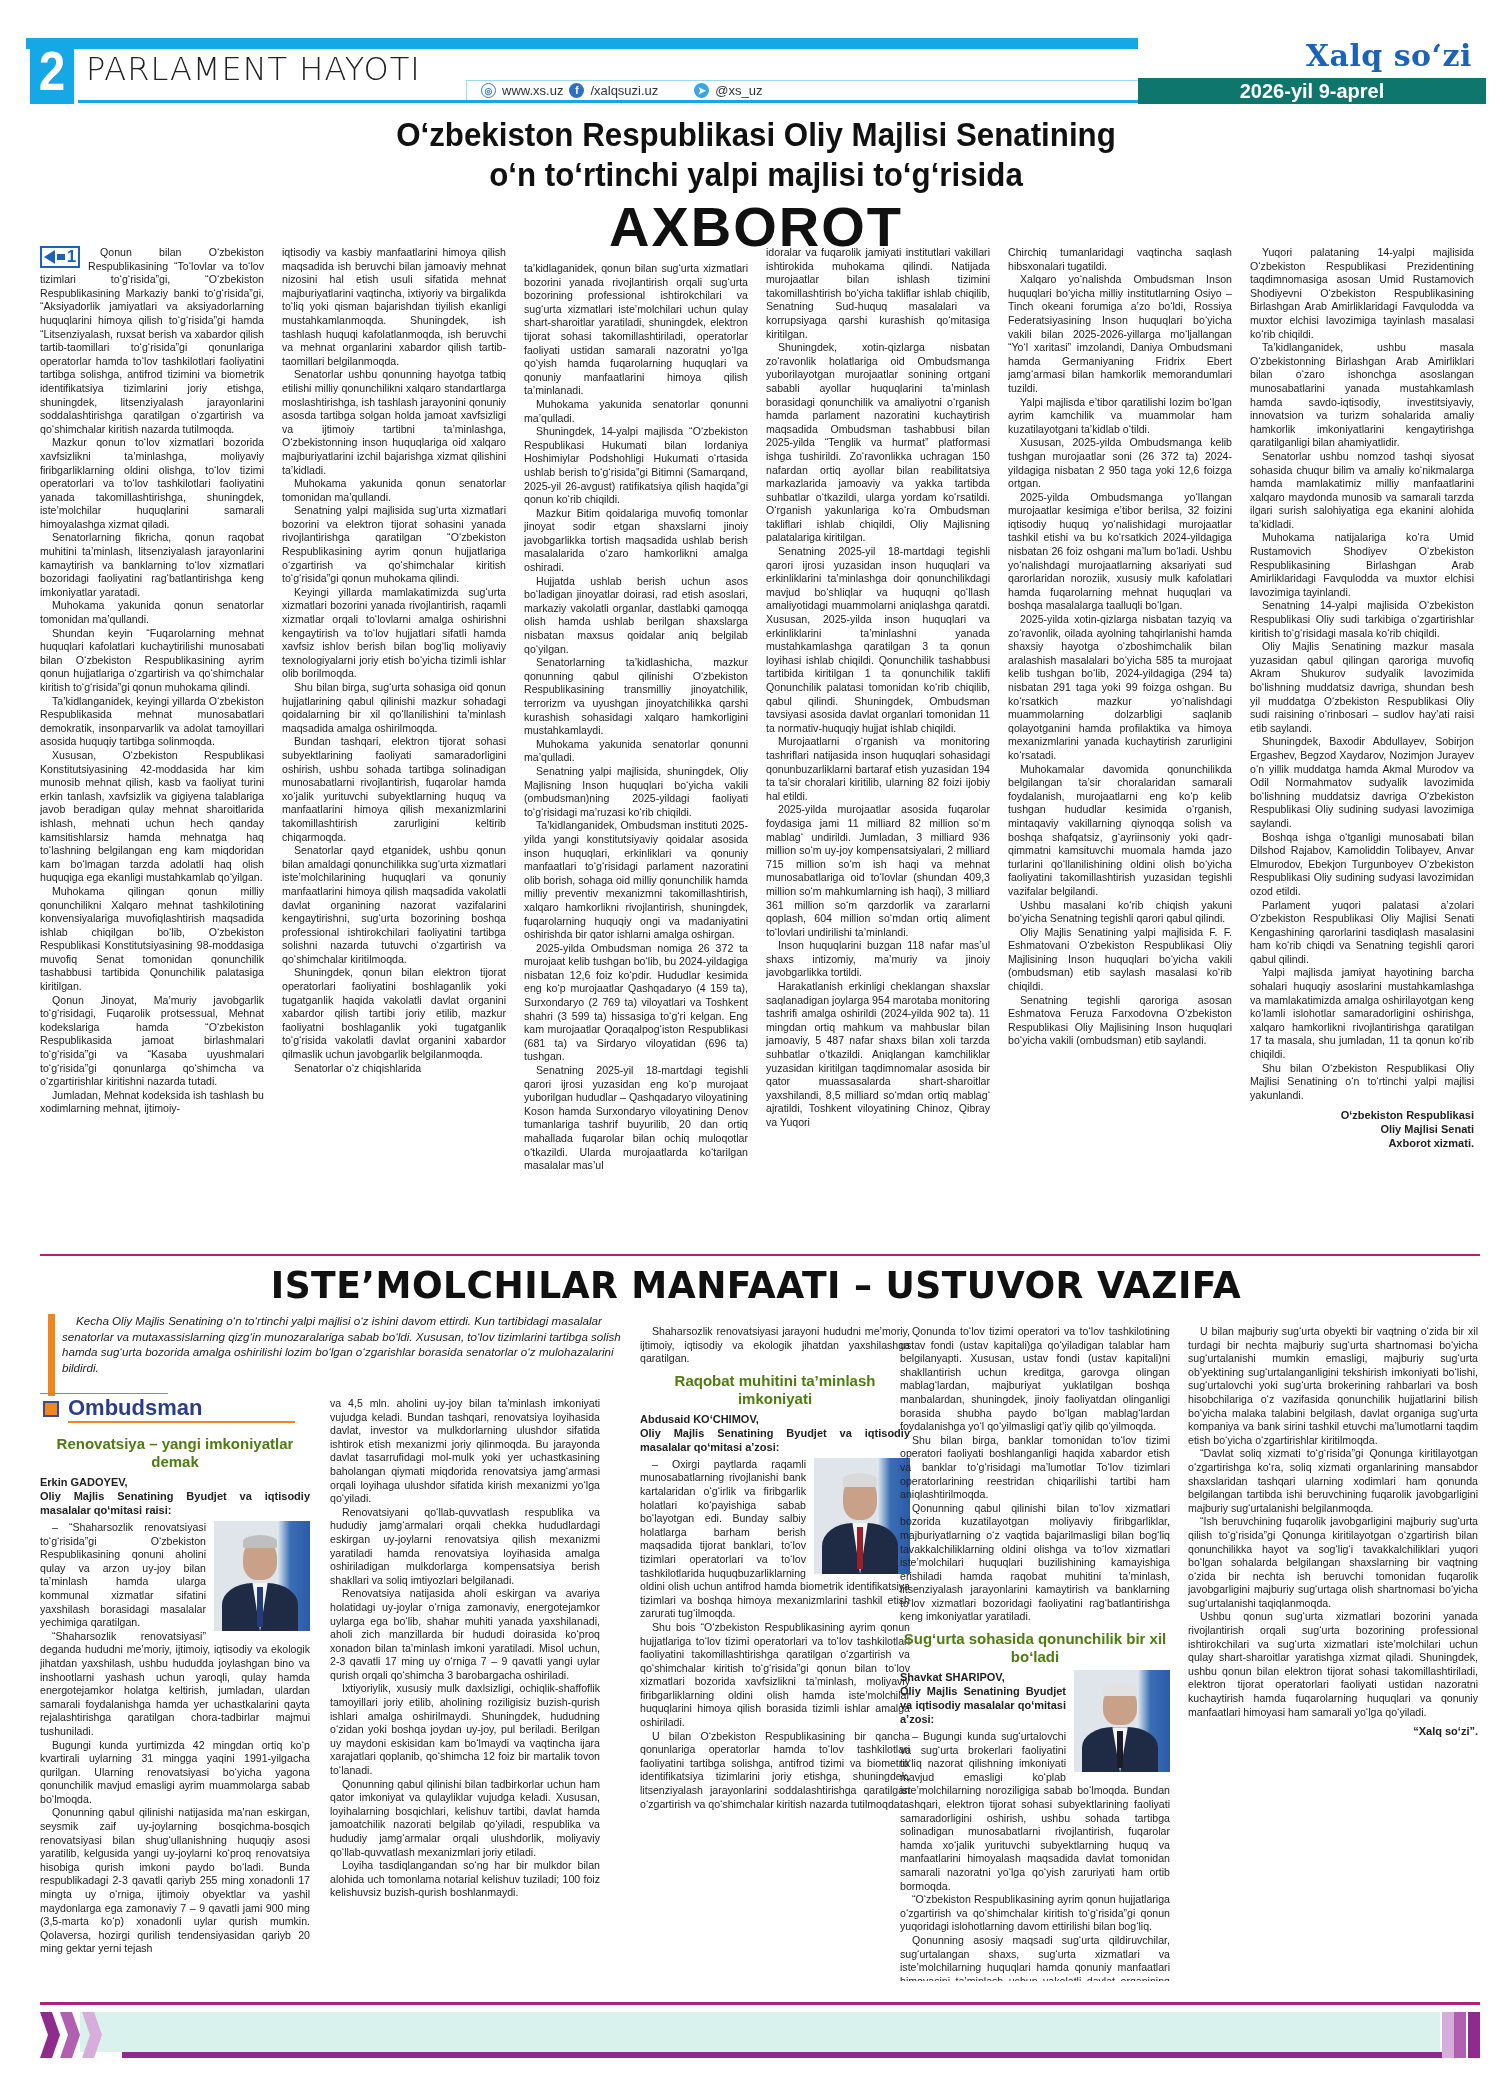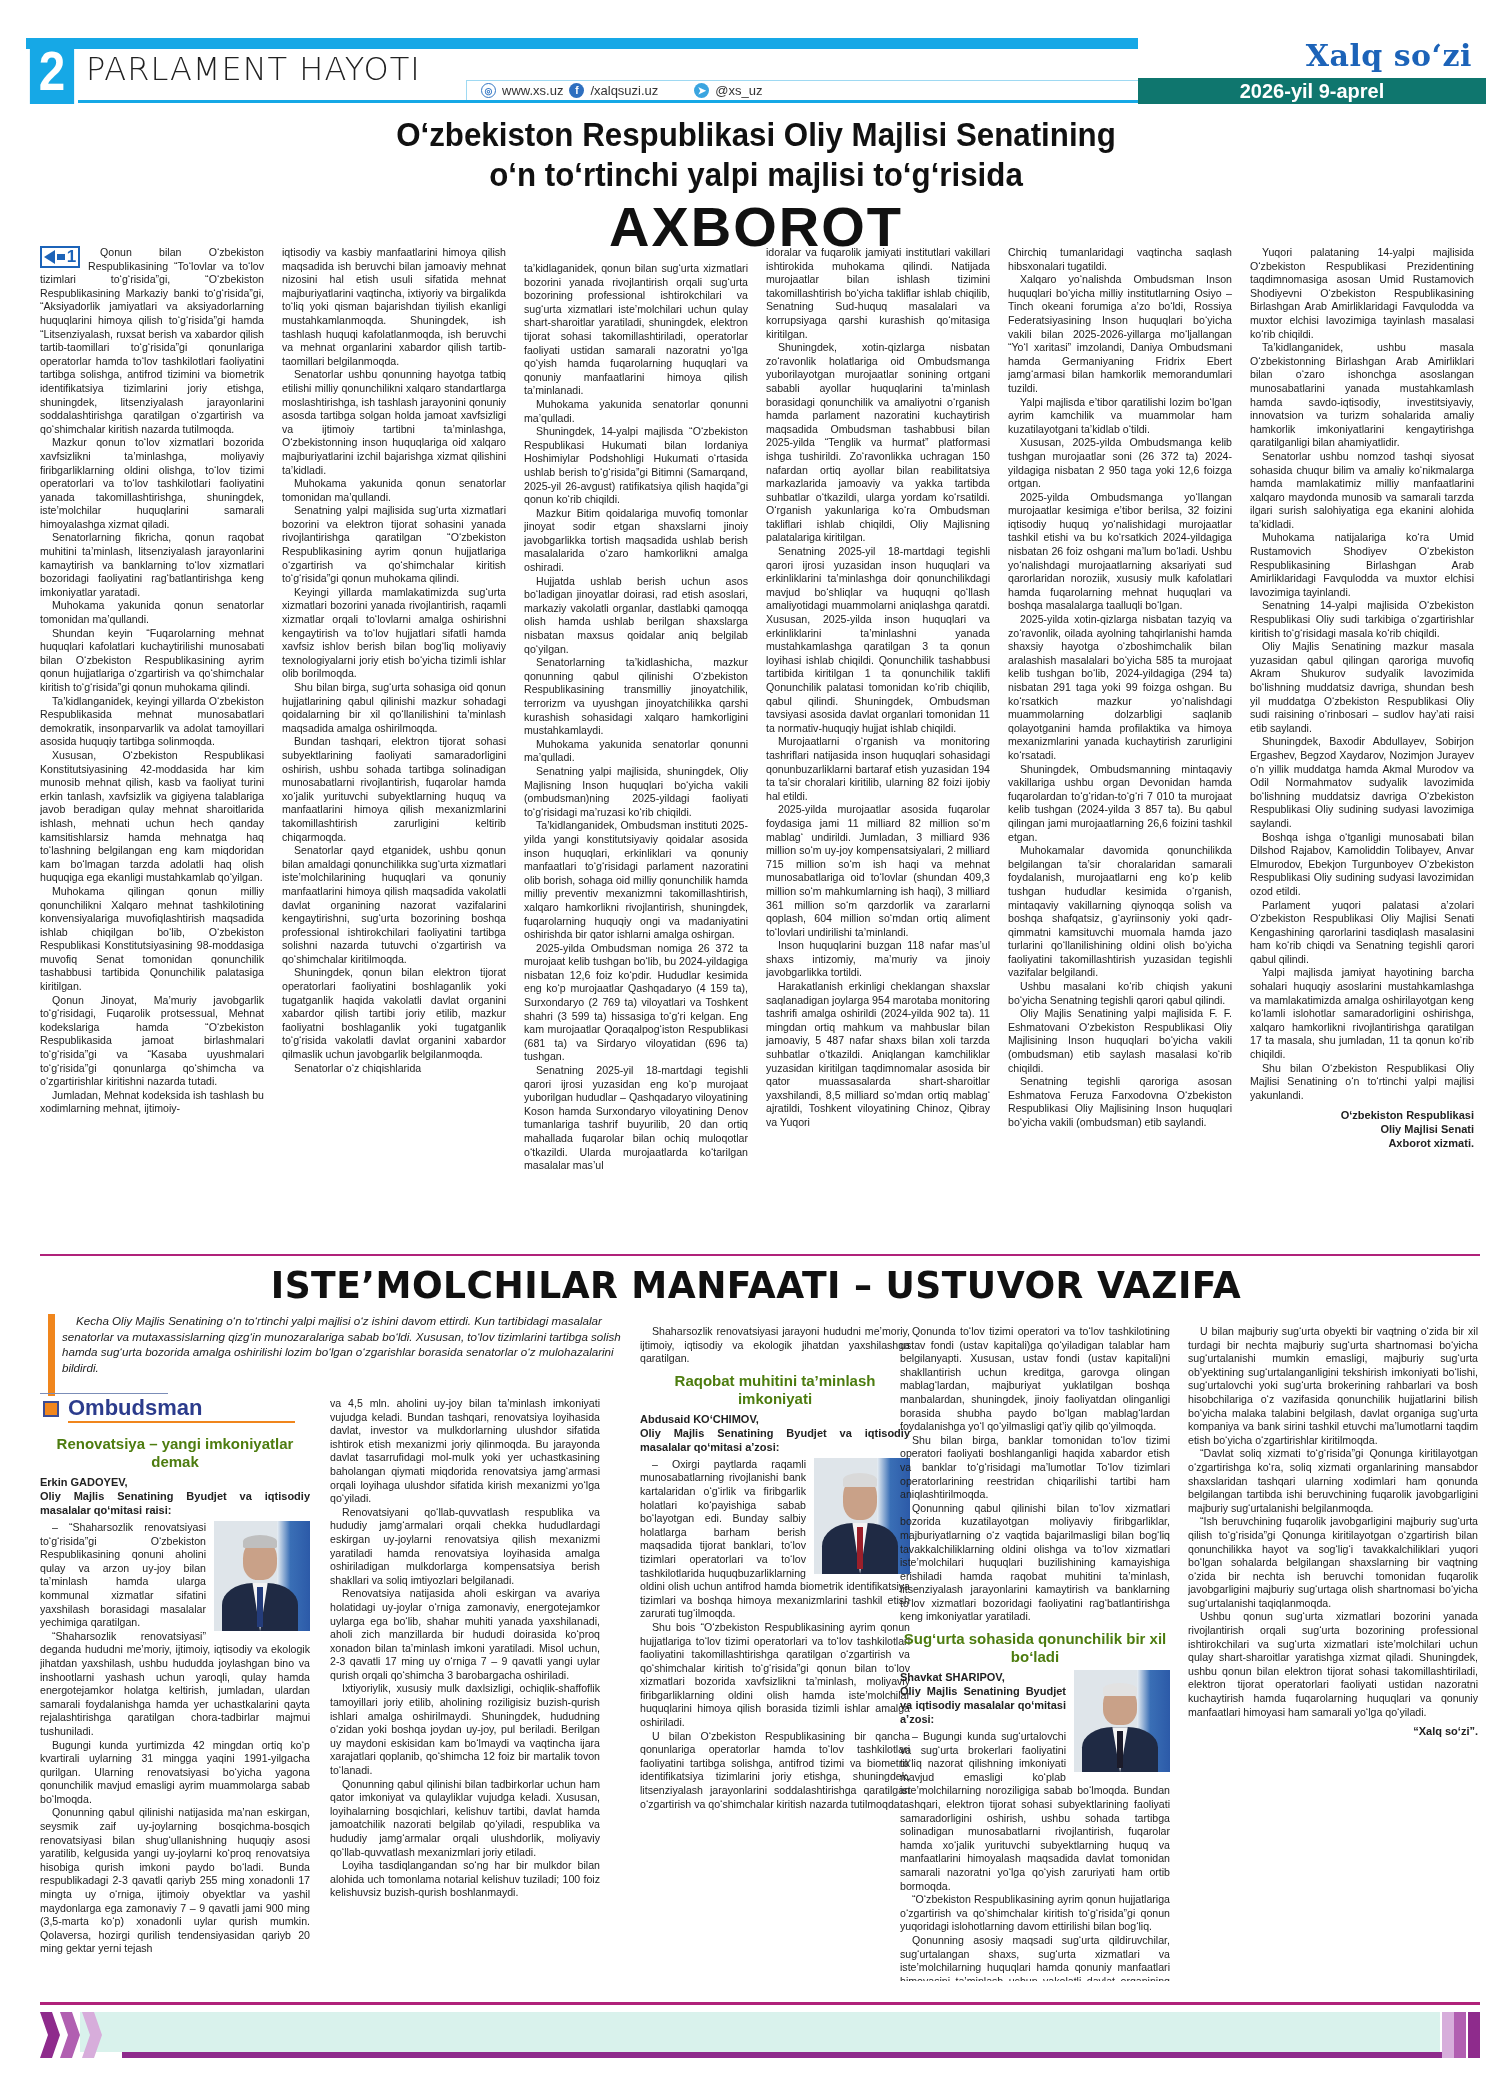--- a/index.html
+++ b/index.html
@@ -171,21 +171,20 @@
     <p>Inson huquqlarini buzgan 118 nafar mas’ul shaxs intizomiy, ma’muriy va jinoiy javobgarlikka tortildi.</p>
     <p>Harakatlanish erkinligi cheklangan shaxslar saqlanadigan joylarga 954 marotaba monitoring tashrifi amalga oshirildi (2024-yilda 902 ta). 11 mingdan ortiq mahkum va mahbuslar bilan jamoaviy, 5 487 nafar shaxs bilan xoli tarzda suhbatlar o‘tkazildi. Aniqlangan kamchiliklar yuzasidan kiritilgan taqdimnomalar asosida bir qator muassasalarda shart-sharoitlar yaxshilandi, 8,5 milliard so‘mdan ortiq mablag‘ ajratildi, Toshkent viloyatining Chinoz, Qibray va Yuqori</p>
   </div>
   <div class="col c5">
     <p style="text-indent:0">Chirchiq tumanlaridagi vaqtincha saqlash hibsxonalari tugatildi.</p>
     <p>Xalqaro yo‘nalishda Ombudsman Inson huquqlari bo‘yicha milliy institutlarning Osiyo – Tinch okeani forumiga a’zo bo‘ldi, Rossiya Federatsiyasining Inson huquqlari bo‘yicha vakili bilan 2025-2026-yillarga mo‘ljallangan “Yo‘l xaritasi” imzolandi, Daniya Ombudsmani hamda Germaniyaning Fridrix Ebert jamg‘armasi bilan hamkorlik memorandumlari tuzildi.</p>
     <p>Yalpi majlisda e’tibor qaratilishi lozim bo‘lgan ayrim kamchilik va muammolar ham kuzatilayotgani ta’kidlab o‘tildi.</p>
     <p>Xususan, 2025-yilda Ombudsmanga kelib tushgan murojaatlar soni (26 372 ta) 2024-yildagiga nisbatan 2 950 taga yoki 12,6 foizga ortgan.</p>
     <p>2025-yilda Ombudsmanga yo‘llangan murojaatlar kesimiga e’tibor berilsa, 32 foizini iqtisodiy huquq yo‘nalishidagi murojaatlar tashkil etishi va bu ko‘rsatkich 2024-yildagiga nisbatan 26 foiz oshgani ma’lum bo‘ladi. Ushbu yo‘nalishdagi murojaatlarning aksariyati sud qarorlaridan noroziik, xususiy mulk kafolatlari hamda fuqarolarning mehnat huquqlari va boshqa masalalarga taalluqli bo‘lgan.</p>
     <p>2025-yilda xotin-qizlarga nisbatan tazyiq va zo‘ravonlik, oilada ayolning tahqirlanishi hamda shaxsiy hayotga o‘zboshimchalik bilan aralashish masalalari bo‘yicha 585 ta murojaat kelib tushgan bo‘lib, 2024-yildagiga (294 ta) nisbatan 291 taga yoki 99 foizga oshgan. Bu ko‘rsatkich mazkur yo‘nalishdagi muammolarning dolzarbligi saqlanib qolayotganini hamda profilaktika va himoya mexanizmlarini yanada kuchaytirish zarurligini ko‘rsatadi.</p>
-    <p>Shuningdek, Ombudsmanning mintaqaviy vakillariga ushbu organ Devonidan hamda fuqarolardan to‘g‘ridan-to‘g‘ri 7 010 ta murojaat kelib tushgan (2024-yilda 3 857 ta). Bu qabul qilingan jami murojaatlarning 26,6 foizini tashkil etgan.</p>
     <p>Muhokamalar davomida qonunchilikda belgilangan ta’sir choralaridan samarali foydalanish, murojaatlarni eng ko‘p kelib tushgan hududlar kesimida o‘rganish, mintaqaviy vakillarning qiynoqqa solish va boshqa shafqatsiz, g‘ayriinsoniy yoki qadr-qimmatni kamsituvchi muomala hamda jazo turlarini qo‘llanilishining oldini olish bo‘yicha faoliyatini takomillashtirish yuzasidan tegishli vazifalar belgilandi.</p>
     <p>Ushbu masalani ko‘rib chiqish yakuni bo‘yicha Senatning tegishli qarori qabul qilindi.</p>
     <p>Oliy Majlis Senatining yalpi majlisida F. F. Eshmatovani O‘zbekiston Respublikasi Oliy Majlisining Inson huquqlari bo‘yicha vakili (ombudsman) etib saylash masalasi ko‘rib chiqildi.</p>
     <p>Senatning tegishli qaroriga asosan Eshmatova Feruza Farxodovna O‘zbekiston Respublikasi Oliy Majlisining Inson huquqlari bo‘yicha vakili (ombudsman) etib saylandi.</p>
   </div>
   <div class="col c6">
     <p>Yuqori palataning 14-yalpi majlisida O‘zbekiston Respublikasi Prezidentining taqdimnomasiga asosan Umid Rustamovich Shodiyevni O‘zbekiston Respublikasining Birlashgan Arab Amirliklaridagi Favqulodda va muxtor elchisi lavozimiga tayinlash masalasi ko‘rib chiqildi.</p>
     <p>Ta’kidlanganidek, ushbu masala O‘zbekistonning Birlashgan Arab Amirliklari bilan o‘zaro ishonchga asoslangan munosabatlarini yanada mustahkamlash hamda savdo-iqtisodiy, investitsiyaviy, innovatsion va turizm sohalarida amaliy hamkorlik imkoniyatlarini kengaytirishga qaratilganligi bilan ahamiyatlidir.</p>
     <p>Senatorlar ushbu nomzod tashqi siyosat sohasida chuqur bilim va amaliy ko‘nikmalarga hamda mamlakatimiz milliy manfaatlarini xalqaro maydonda munosib va samarali tarzda ilgari surish salohiyatiga ega ekanini alohida ta’kidladi.</p>
     <p>Muhokama natijalariga ko‘ra Umid Rustamovich Shodiyev O‘zbekiston Respublikasining Birlashgan Arab Amirliklaridagi Favqulodda va muxtor elchisi lavozimiga tayinlandi.</p>

